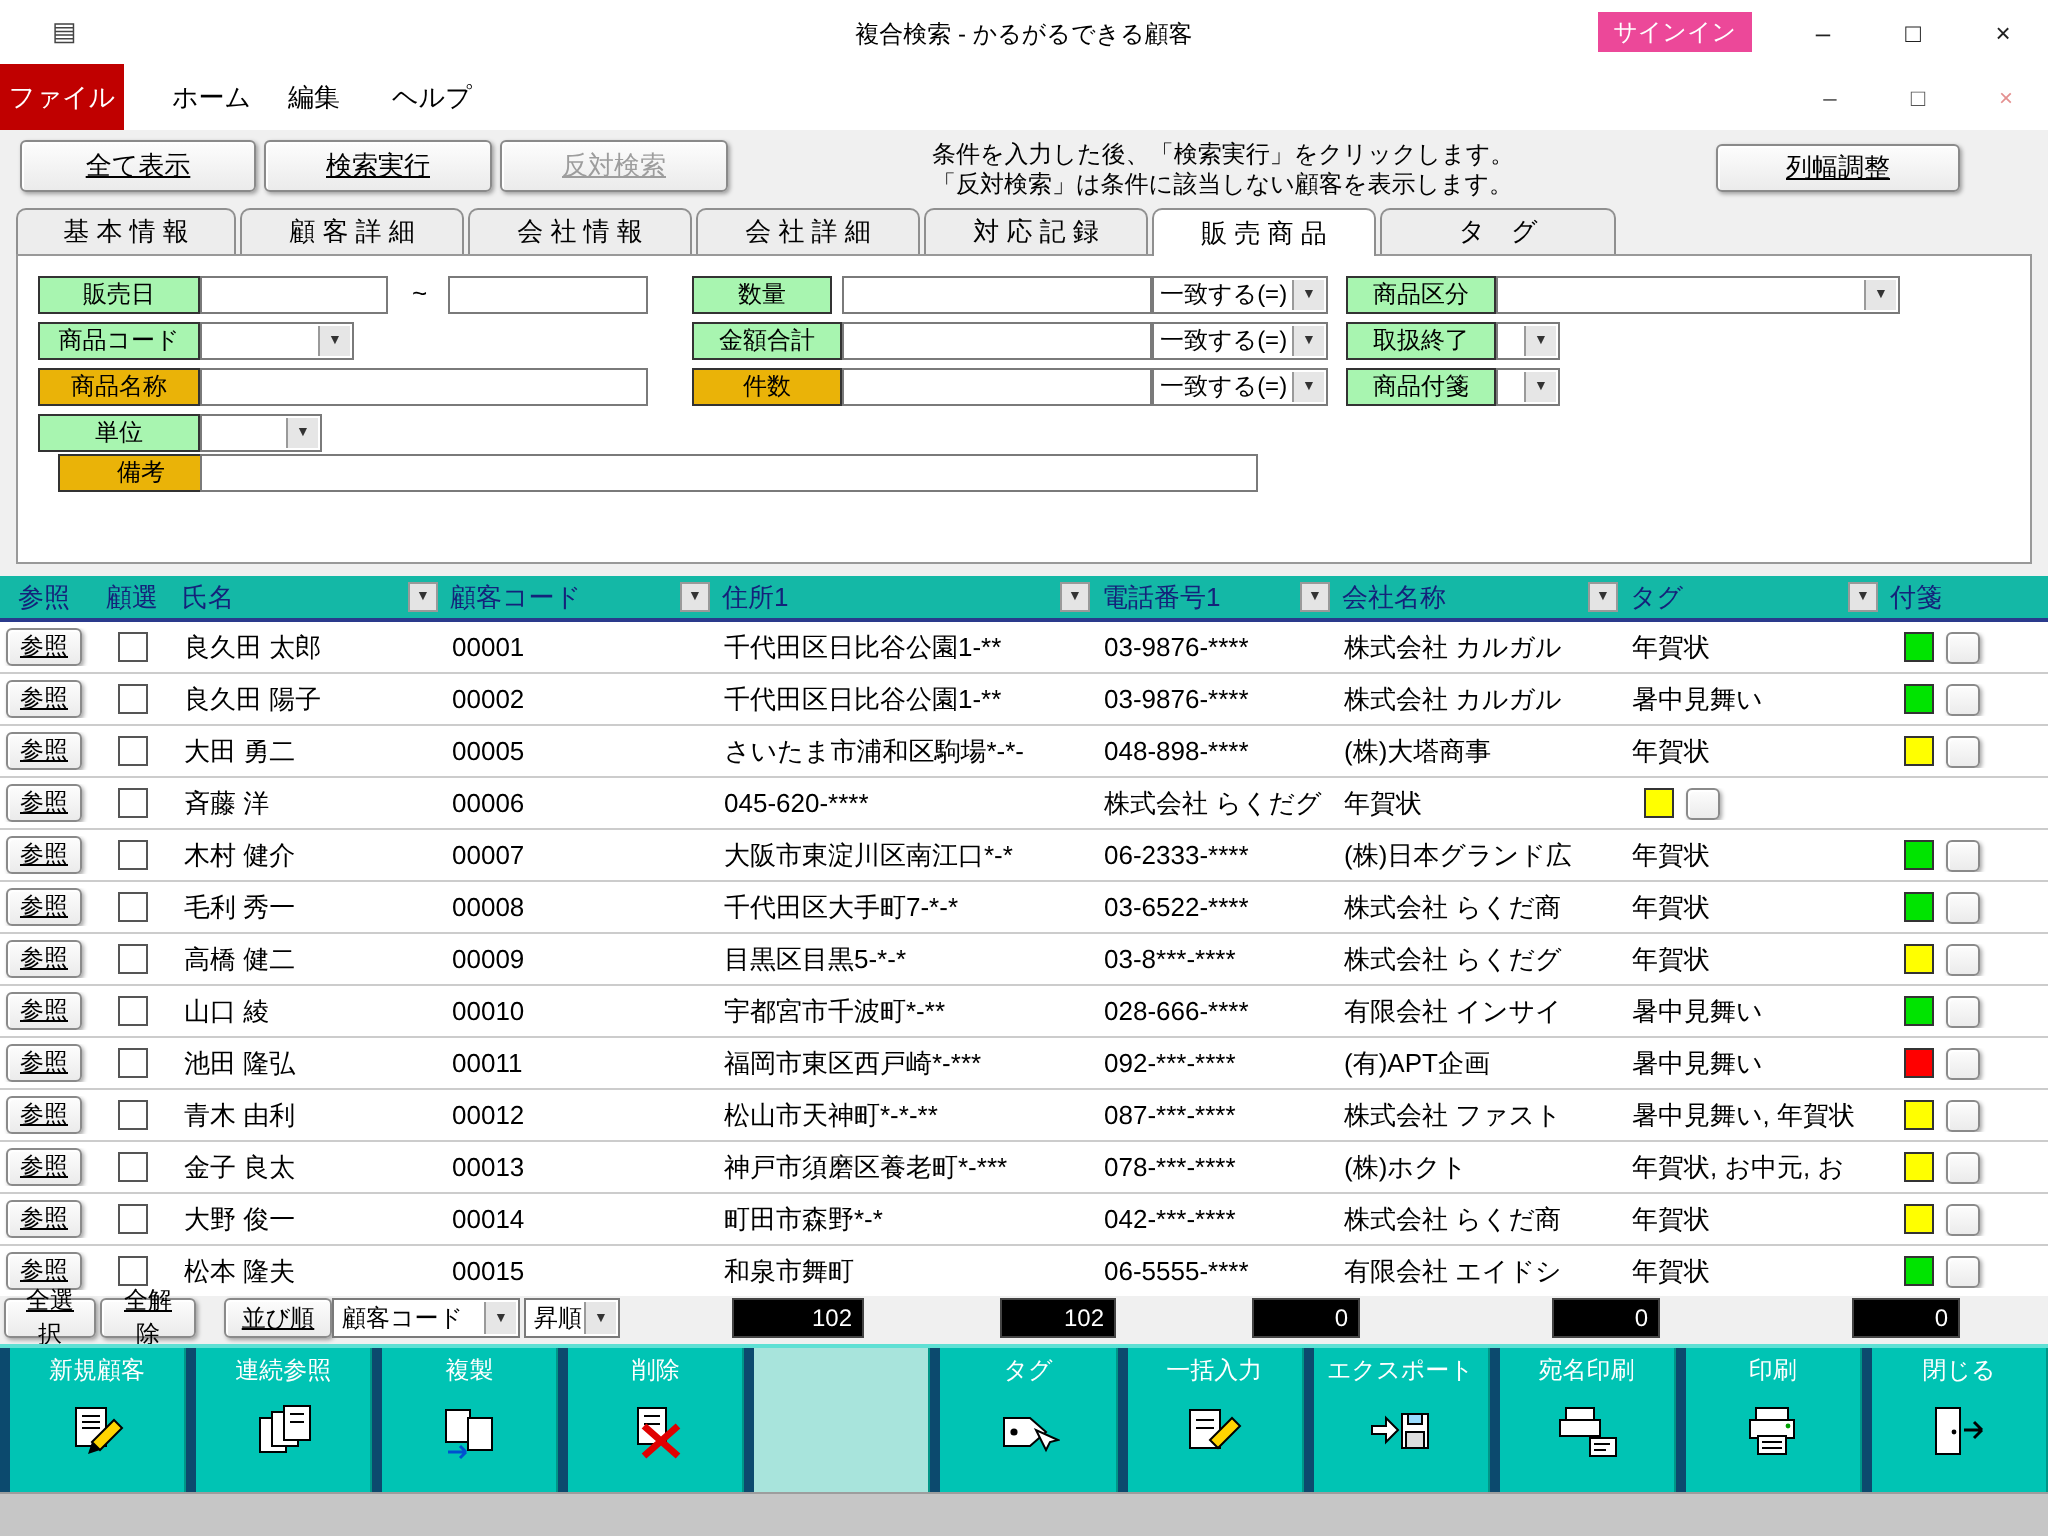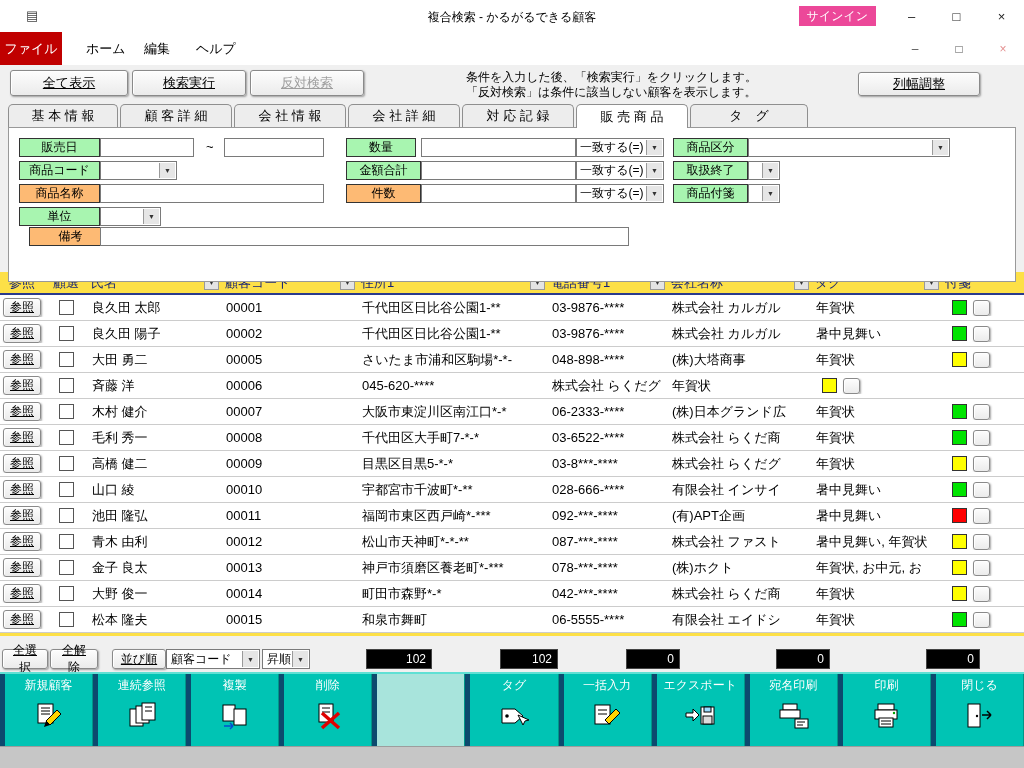--- a/index.html
+++ b/index.html
@@ -39,30 +39,30 @@
   
   .tabstrip{position:absolute;top:104px;left:8px;height:23px;display:flex;}
   .tab{height:23px;border:1px solid #8f8f8f;border-bottom:none;border-radius:5px 5px 0 0;background:#ededed;
        display:flex;align-items:center;justify-content:center;font-size:13px;margin-right:2px;padding:0 4px;box-sizing:border-box;}
   .tab.active{background:#fff;height:24px;z-index:3;position:relative;}
 
   
   .formpanel{position:absolute;top:127px;left:8px;width:1008px;height:155px;background:#fff;border:1px solid #999;box-sizing:border-box;z-index:2;}
   .flabel{position:absolute;height:19px;border:1px solid #333;background:#a8f5b0;font-size:12px;
           display:flex;align-items:center;justify-content:center;box-sizing:border-box;}
-  .flabel.white{background:#fdba74;}
+  .flabel.white{background:#eab308;}
   .finput{position:absolute;height:19px;background:#fff;border:1px solid #7a7a7a;box-sizing:border-box;font-size:12px;padding:0 3px;font-family:inherit;}
   .fcombo{position:absolute;height:19px;background:#fff;border:1px solid #7a7a7a;box-sizing:border-box;font-size:12px;
           display:flex;align-items:center;padding-left:3px;}
   .combo-arrow{position:absolute;right:1px;top:1px;bottom:1px;width:15px;background:#e6e6e6;border-left:1px solid #9a9a9a;
                display:flex;align-items:center;justify-content:center;font-size:7px;color:#333;}
   .tilde{position:absolute;font-size:13px;}
 
   
-  .table-area{position:absolute;top:272px;left:0;width:1024px;height:364px;background:#fde047;}
+  .table-area{position:absolute;top:288px;left:0;width:1024px;height:364px;background:#14b8a6;}
   .tgrid{display:grid;grid-template-columns:44px 44px 134px 136px 190px 120px 144px 130px 82px;}
   .thead{height:21px;border-bottom:2px solid #2a3a8c;color:#14227a;font-size:13px;align-items:center;}
   .hcell{display:flex;align-items:center;justify-content:space-between;padding:0 3px;overflow:hidden;white-space:nowrap;}
   .hcell.center{justify-content:center;}
   .hdr-arrow{width:15px;height:15px;background:#e4e4e4;border:1px solid #999;font-size:7px;color:#333;
              display:flex;align-items:center;justify-content:center;flex:none;}
   .trow{height:25px;border-bottom:1px solid #cccccc;align-items:center;background:#fff;}
   .cell{padding:0 4px;overflow:hidden;white-space:nowrap;font-size:13px;}
   .c-ref,.c-check{display:flex;align-items:center;justify-content:center;}
   .ref-btn{width:38px;height:19px;font-size:12px;}

